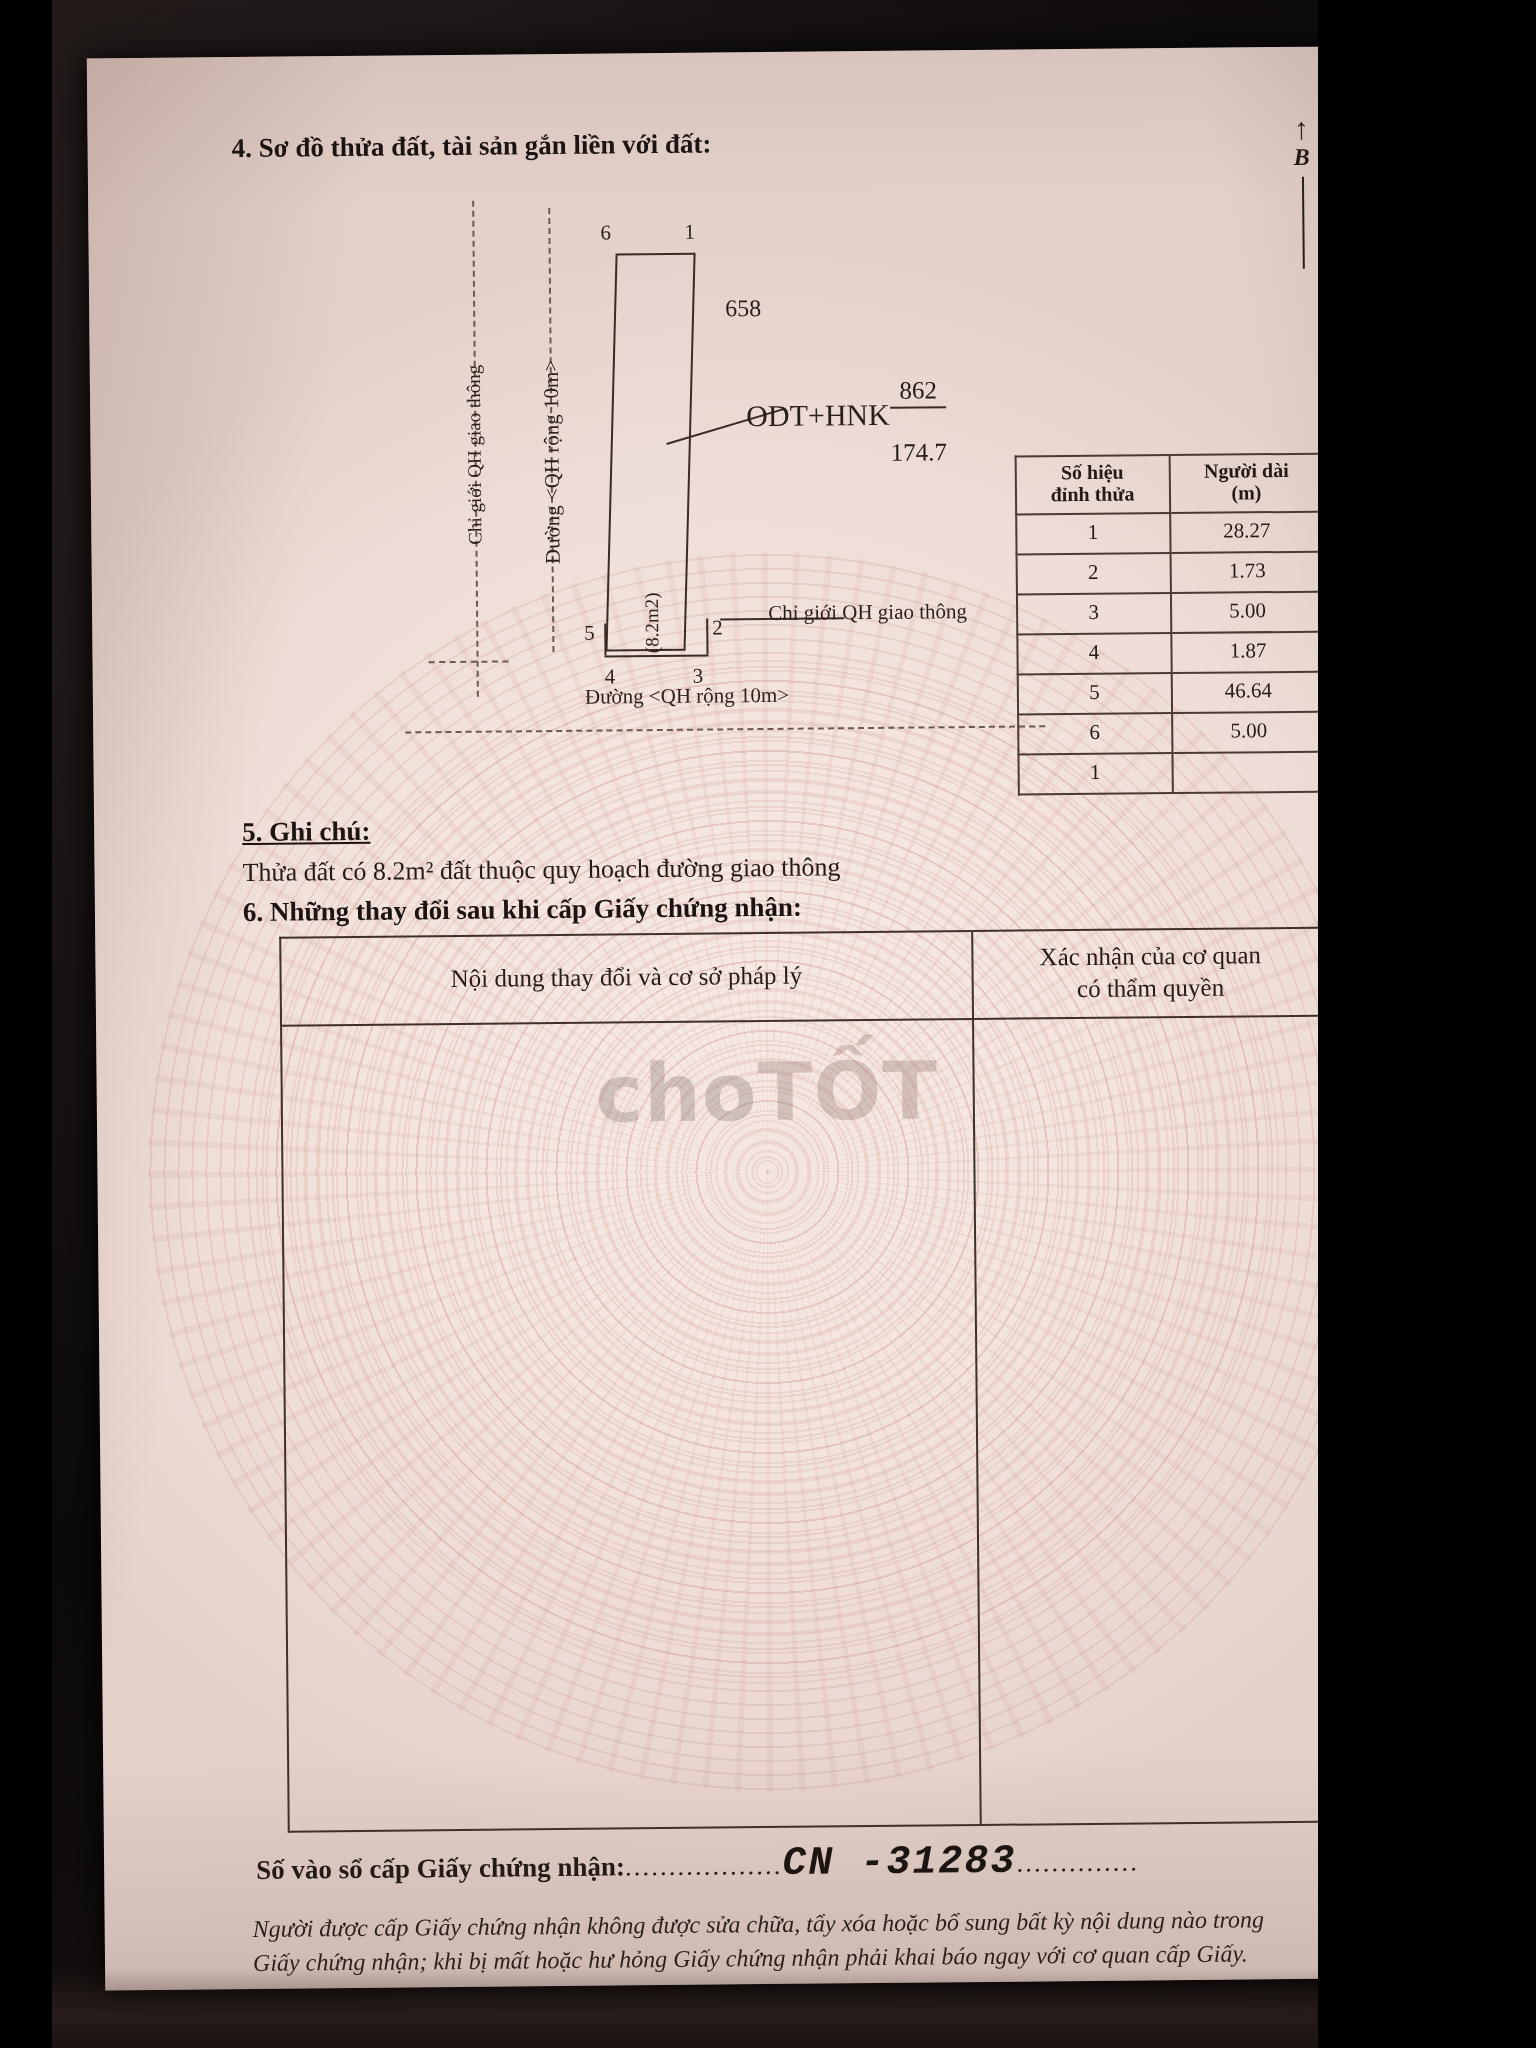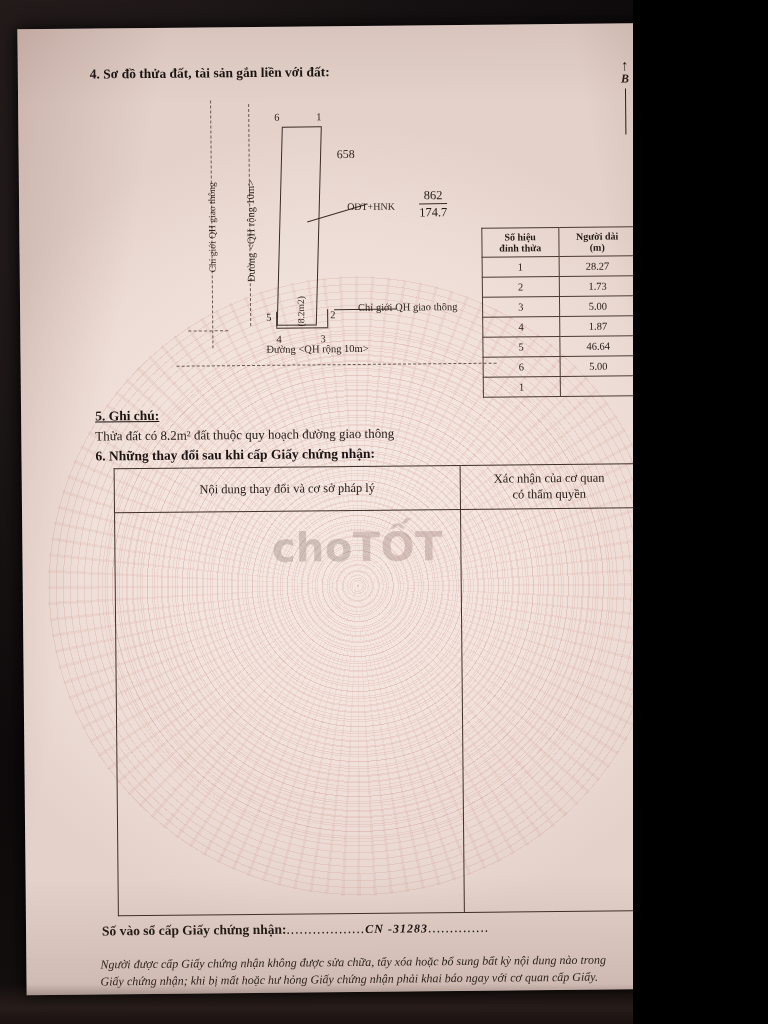--- a/index.html
+++ b/index.html
@@ -16,20 +16,21 @@
 
   
   #photo {
     position: relative;
     width: 633px;
     height: 1024px;
     background:
       radial-gradient(circle at 30% 20%, #20191a 0%, #0d0a0b 60%, #070506 100%),
       #0a0809;
     overflow: hidden;
+    margin-left: 26px;
   }
   #photo .desk-sheen {
     position: absolute;
     left: 0; top: 0; right: 0; bottom: 0;
     background:
       linear-gradient(115deg, rgba(90,70,60,0.18) 0%, rgba(0,0,0,0) 35%),
       linear-gradient(0deg, rgba(60,45,40,0.25) 0%, rgba(0,0,0,0) 25%);
     pointer-events: none;
   }
   #photo .bottom-edge {
@@ -238,23 +239,23 @@
     top: 895px;
     width: 560px;
     font-size: 13.5px;
     font-weight: 700;
   }
   .serial .dots {
     font-weight: 400;
     letter-spacing: 1px;
   }
   .handwritten {
-    font-family: Liberation Serif, serif;
+    font-family: Liberation Mono, monospace;
     font-style: italic;
-    font-size: 12px;
+    font-size: 20px;
     color: #1d1512;
     letter-spacing: 1px;
   }
   .notice {
     position: absolute;
     left: 74px;
     top: 928px;
     width: 576px;
     font-size: 12px;
     line-height: 1.45;
@@ -302,25 +303,25 @@
         <div class="dash-v" style="left:196px; top:230px; height:16px; border-left:1px solid #3a2b25;"></div>
         <div class="dash-v" style="left:247px; top:228px; height:18px; border-left:1px solid #3a2b25;"></div>
 
         <div class="lbl sm vert" style="left:128px; top:190px;">Chỉ giới QH giao thông</div>
         <div class="lbl vert" style="left:166px; top:200px;">Đường &lt;QH rộng 10m&gt;</div>
         <div class="lbl sm vert" style="left:216px; top:245px;">(8.2m2)</div>
 
         <div class="lbl" style="left:258px; top:66px; font-size:12px;">658</div>
 
         <div class="leader" style="left:228px; top:140px; width:62px; transform:rotate(-16deg);"></div>
-        <div class="lbl" style="left:268px; top:120px; font-size:10px;">ODT+HNK</div>
+        <div class="lbl" style="left:268px; top:120px; font-size:15px;">ODT+HNK</div>
 
         <div style="position:absolute; left:340px; top:108px; text-align:center; font-size:12.5px;">
           <div>862</div>
-          <div style="border-top:1px solid #3a2b25; padding-top:1px;">174.7</div>
+          <div style="border-top:1px solid #3a2b25; padding-top:15px;">174.7</div>
         </div>
 
         <div class="dash-h" style="left:254px; top:228px; width:62px; border-top:1px solid #3a2b25;"></div>
         <div class="lbl" style="left:278px; top:221px;">Chỉ giới QH giao thông</div>
 
         <div class="lbl" style="left:186px; top:262px;">Đường &lt;QH rộng 10m&gt;</div>
       </div>
 
       <table class="sides">
         <thead>

